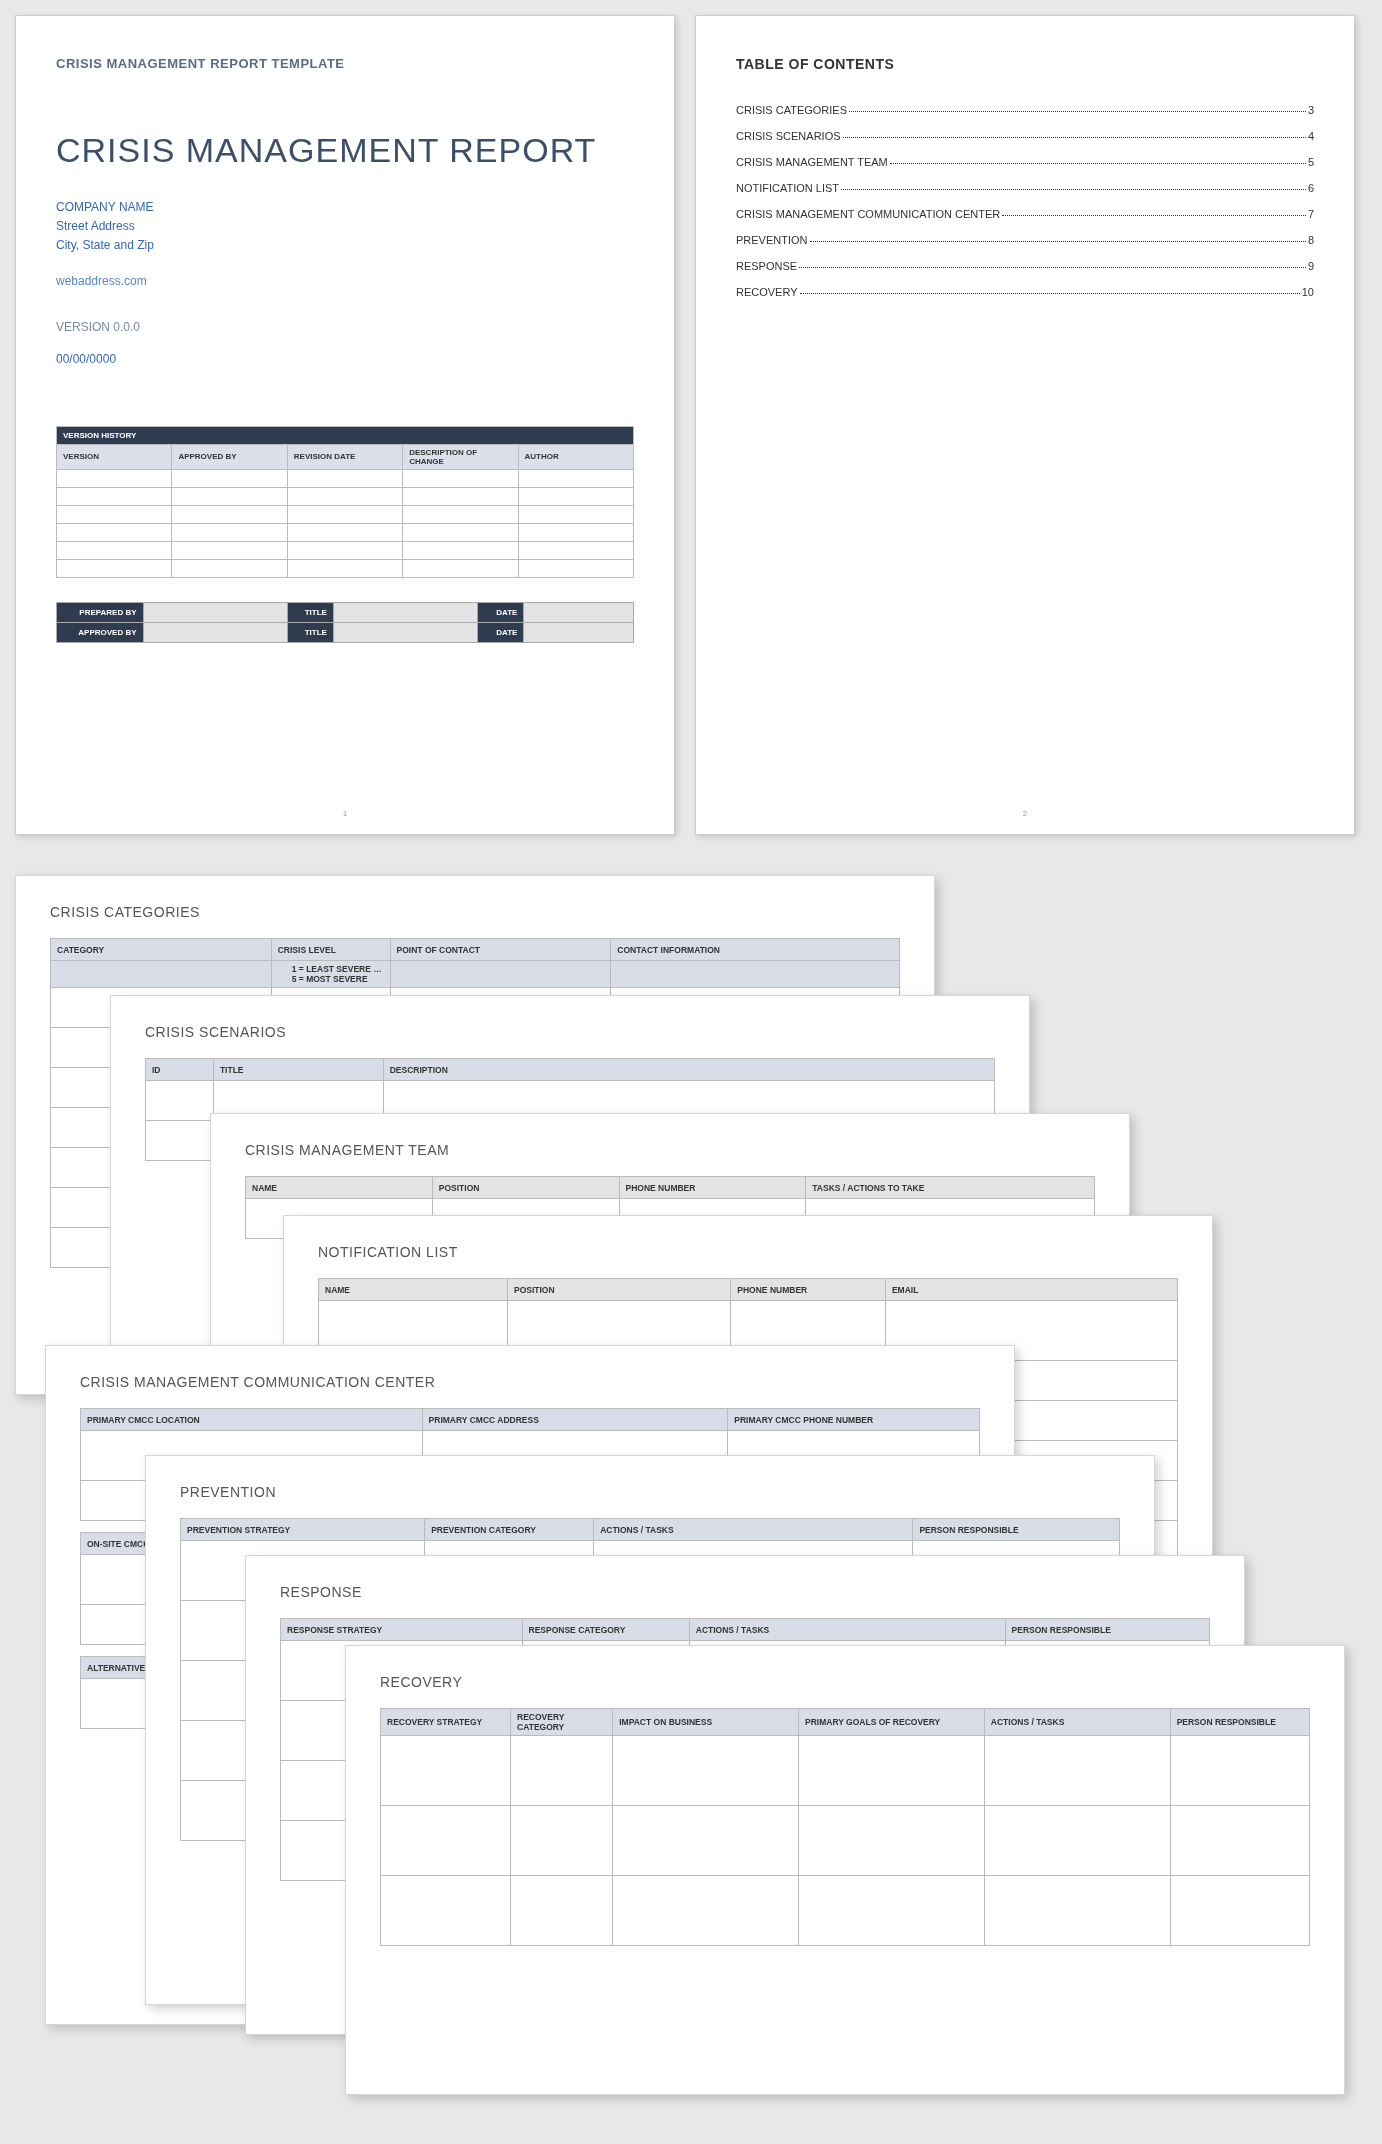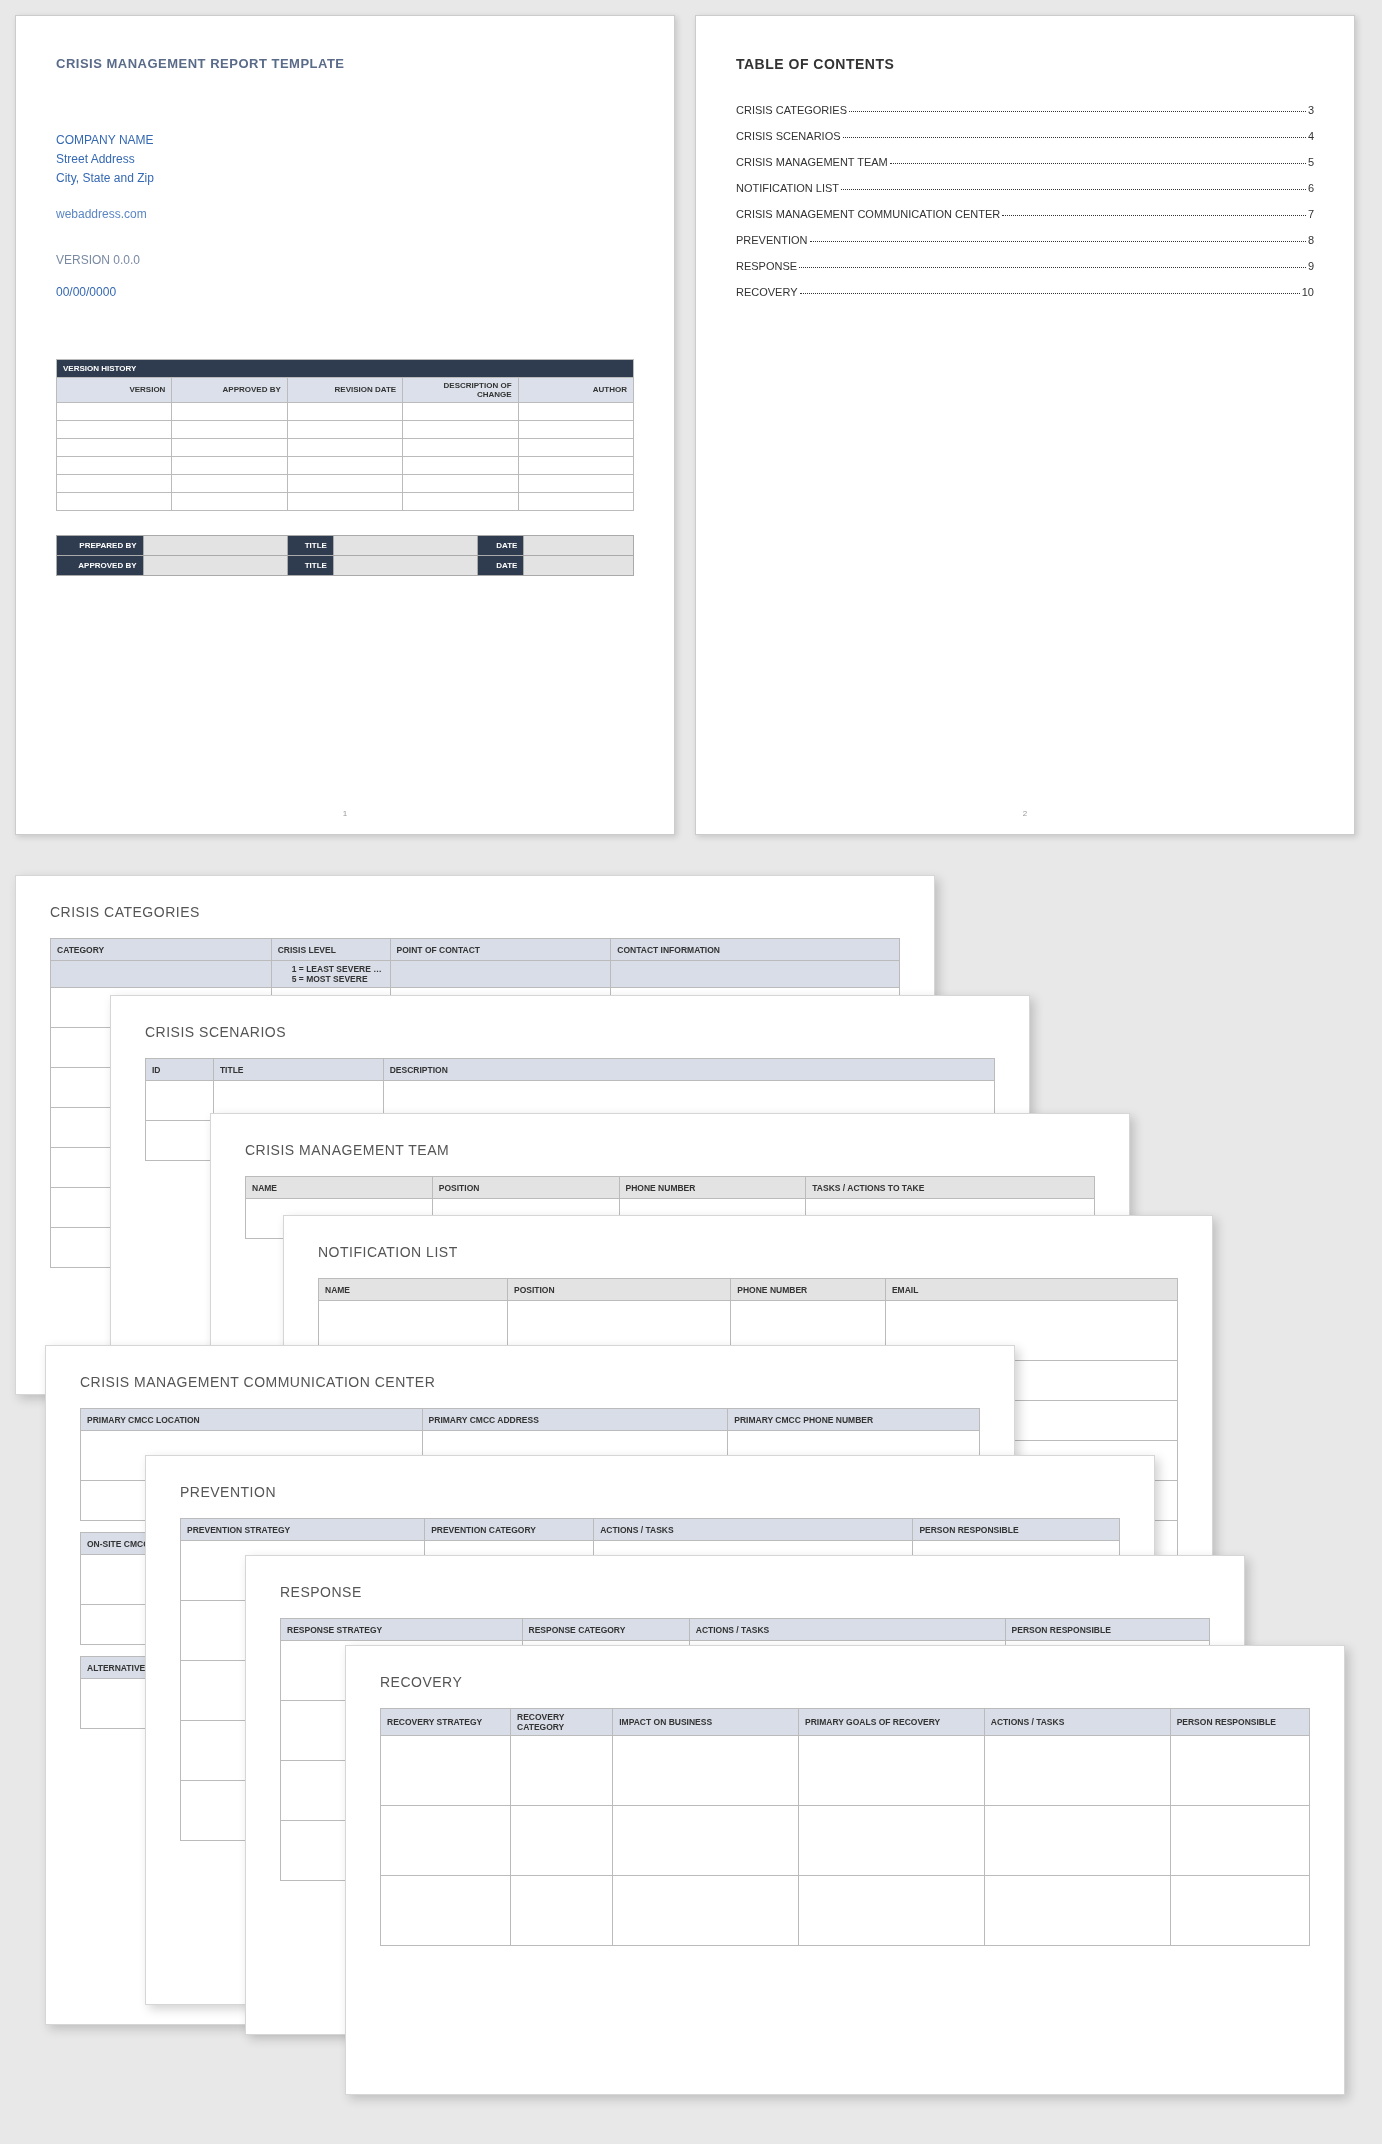--- a/index.html
+++ b/index.html
@@ -43,21 +43,21 @@
   }
   .company-block { color: #3568b3; font-size: 12px; line-height: 1.6; margin-bottom: 18px; }
   .web { color: #5a86c4; font-size: 12px; margin-bottom: 32px; }
   .version { color: #7a8aa3; font-size: 12px; margin-bottom: 18px; }
   .date { color: #3568b3; font-size: 12px; margin-bottom: 60px; }
 
   .tbl { width: 100%; border-collapse: collapse; table-layout: fixed; }
   .tbl th, .tbl td { border: 1px solid #bbb; font-size: 8px; padding: 3px 6px; text-align: left; height: 18px; }
 
   .vh-title { background: #2f3b4f; color: #fff; font-size: 8px; font-weight: bold; padding: 4px 6px; border: 1px solid #2f3b4f; }
-  .vh-head th { background: #dbe0ea; font-weight: bold; text-align: right; }
+  .vh-head th { background: #dbe0ea; font-weight: bold; }
   .vh-body td { background: #fff; }
 
   .sign-tbl { width: 100%; border-collapse: collapse; margin-top: 24px; text-align: right; }
   .sign-tbl td { border: 1px solid #aaa; font-size: 8px; padding: 4px 6px; height: 20px; }
   .dark { background: #2f3b4f; color: #fff; font-weight: bold; }
   .lite { background: #e3e3e3; }
 
   .page-num { position: absolute; bottom: 16px; left: 0; right: 0; text-align: center; font-size: 8px; color: #999; }
 
   .toc-title { font-size: 14px; font-weight: bold; letter-spacing: .5px; margin-bottom: 32px; }
@@ -101,20 +101,21 @@
   #sp-resp  { left: 230px;top: 680px;width: 1000px; height: 480px; z-index: 7; }
   #sp-rec   { left: 330px;top: 770px;width: 1000px; height: 450px; z-index: 8; }
 </style>
 </head>
 <body>
 
 <div class="top-row">
 
   <div class="page page1">
     <div class="tmpl-header">CRISIS MANAGEMENT REPORT TEMPLATE</div>
+    <div class="doc-title">CRISIS MANAGEMENT REPORT</div>
     <div class="company-block">
       <div>COMPANY NAME</div>
       <div>Street Address</div>
       <div>City, State and Zip</div>
     </div>
     <div class="web">webaddress.com</div>
     <div class="version">VERSION 0.0.0</div>
     <div class="date">00/00/0000</div>
 
     <table class="tbl">

